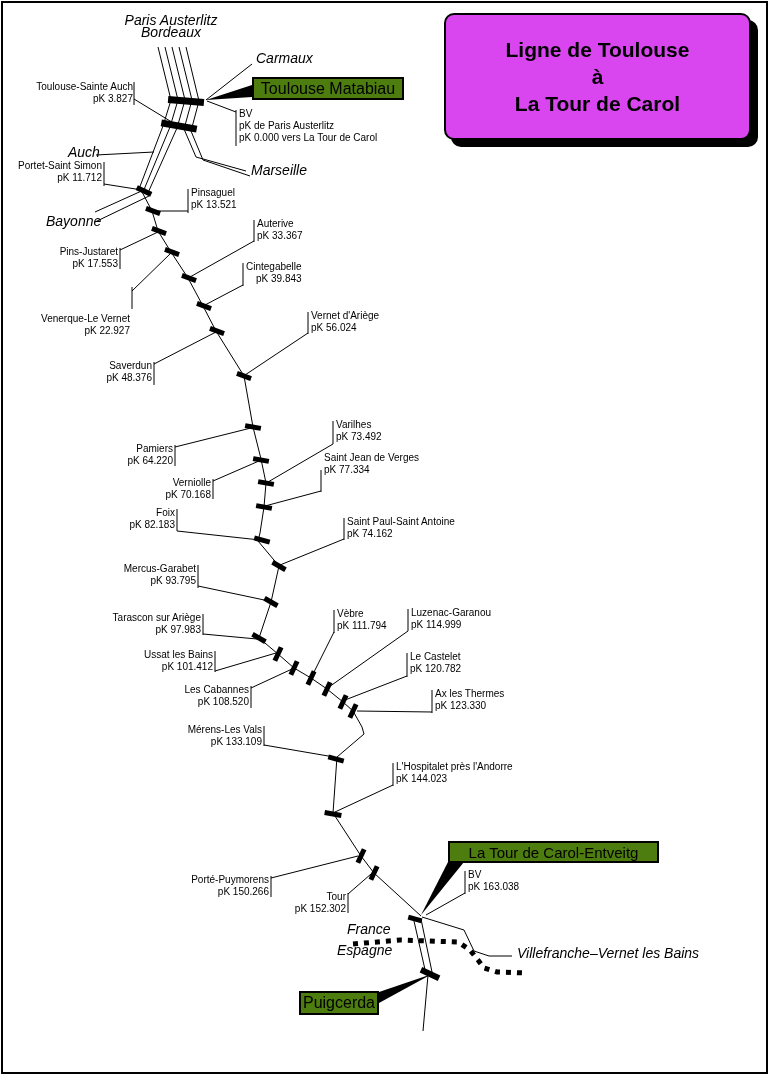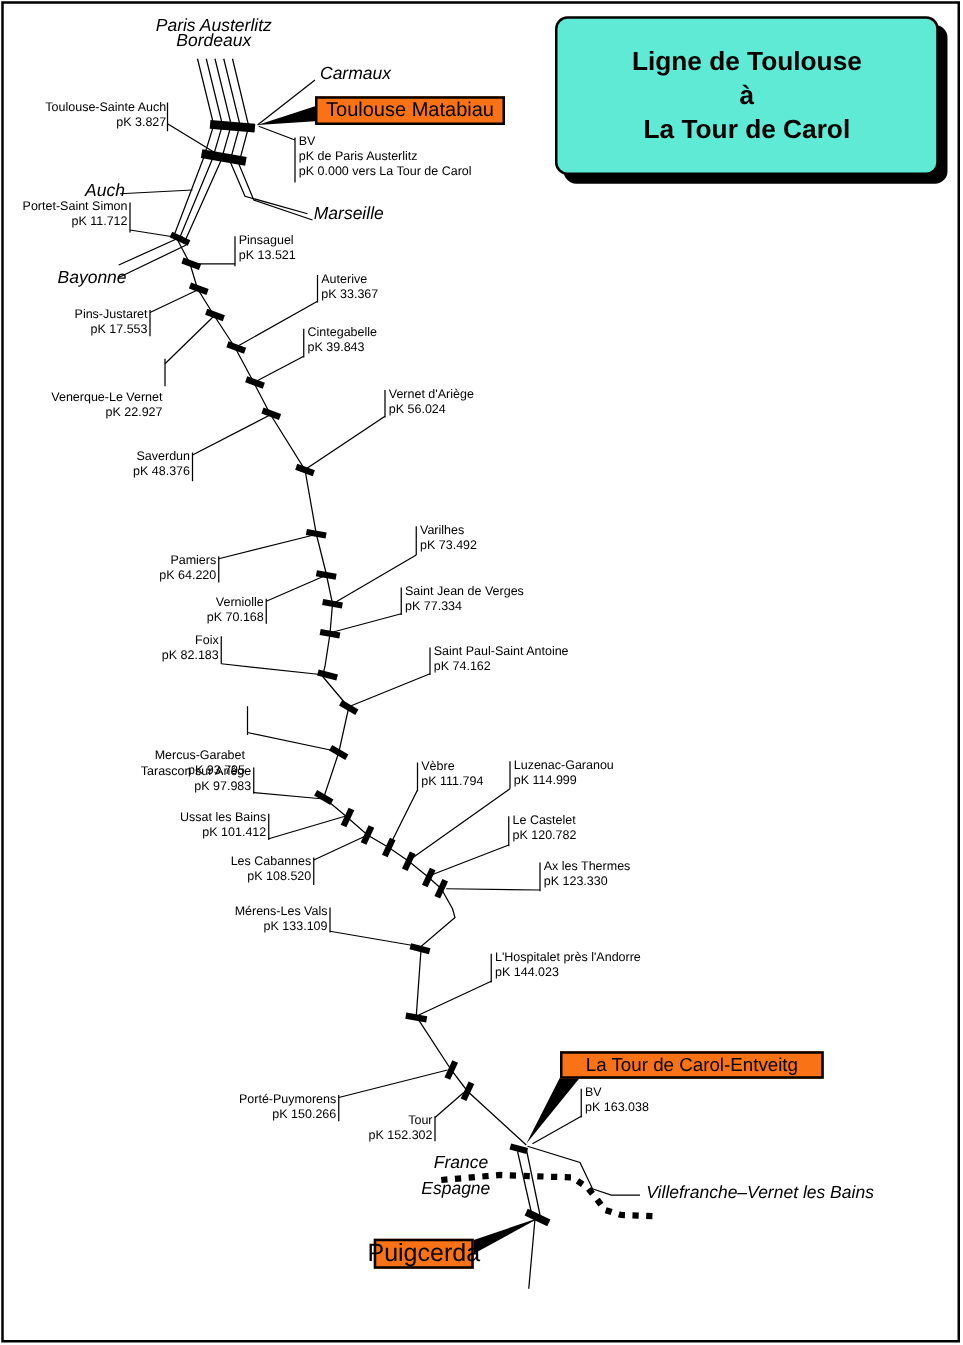--- a/index.html
+++ b/index.html
@@ -3,24 +3,24 @@
 <meta charset="utf-8">
 <style>
   html,body{margin:0;padding:0;background:#fff;}
   .canvas{position:relative;width:770px;height:1076px;background:#fff;color:#000;
           font-family:"Liberation Sans",sans-serif;overflow:hidden;}
   #rail-svg{position:absolute;left:0;top:0;}
   .st-label{position:absolute;font-size:10px;line-height:12px;white-space:nowrap;}
   .st-label.right{text-align:right;}
   .thru{position:absolute;font-size:14px;line-height:12px;font-style:italic;white-space:nowrap;}
   .thru.center{transform:translateX(-50%);text-align:center;}
-  .box-station{position:absolute;background:#f97316;border:2px solid #000;box-sizing:border-box;
+  .box-station{position:absolute;background:#4d7c0f;border:2px solid #000;box-sizing:border-box;
                display:flex;align-items:center;justify-content:center;white-space:nowrap;}
   .title-box{position:absolute;left:444px;top:13px;width:307px;height:127px;box-sizing:border-box;
-             background:#5eead4;border:2px solid #000;border-radius:10px;box-shadow:7px 7px 0 #000;
+             background:#d946ef;border:2px solid #000;border-radius:10px;box-shadow:7px 7px 0 #000;
              display:flex;flex-direction:column;align-items:center;justify-content:center;
              font-weight:bold;font-size:21px;line-height:27px;text-align:center;}
 </style>
 </head>
 <body>
 
 <div class="canvas">
   <svg id="rail-svg" width="770" height="1076">
       <rect x="2" y="2" width="765" height="1071" fill="none" stroke="#000000" stroke-width="2"></rect>
       <polyline points="158,47 171,100 163,126 139,189" fill="none" stroke="#000000" stroke-width="1"></polyline>
@@ -153,21 +153,21 @@
         <div>pK 17.553</div>
       </div>
       <div class="st-label right" style="top: 285px; right: 640px; margin-top: 28px;">
         <div>Venerque-Le Vernet</div>
         <div>pK 22.927</div>
       </div>
       <div class="st-label" style="top: 218px; left: 257px;">
         <div>Auterive</div>
         <div>pK 33.367</div>
       </div>
-      <div class="st-label" style="top: 261px; left: 246px;">
+      <div class="st-label" style="top: 261px; left: 246px; text-align: right;">
         <div>Cintegabelle</div>
         <div>pK 39.843</div>
       </div>
       <div class="st-label right" style="top: 360px; right: 618px;">
         <div>Saverdun</div>
         <div>pK 48.376</div>
       </div>
       <div class="st-label" style="top: 310px; left: 311px;">
         <div>Vernet d'Ariège</div>
         <div>pK 56.024</div>
@@ -177,33 +177,33 @@
         <div>pK 64.220</div>
       </div>
       <div class="st-label right" style="top: 477px; right: 559px;">
         <div>Verniolle</div>
         <div>pK 70.168</div>
       </div>
       <div class="st-label" style="top: 419px; left: 336px;">
         <div>Varilhes</div>
         <div>pK 73.492</div>
       </div>
-      <div class="st-label" style="top: 468px; left: 324px;">
+      <div class="st-label" style="top: 452px; left: 324px;">
         <div>Saint Jean de Verges</div>
         <div>pK 77.334</div>
       </div>
       <div class="st-label right" style="top: 507px; right: 595px;">
         <div>Foix</div>
         <div>pK 82.183</div>
       </div>
       <div class="st-label" style="top: 516px; left: 347px;">
         <div>Saint Paul-Saint Antoine</div>
         <div>pK 74.162</div>
       </div>
-      <div class="st-label right" style="top: 563px; right: 574px; margin-top: 36px;">
+      <div class="st-label right" style="top: 563px; right: 574px;">
         <div>Mercus-Garabet</div>
         <div>pK 93.795</div>
       </div>
       <div class="st-label right" style="top: 612px; right: 569px;">
         <div>Tarascon sur Ariège</div>
         <div>pK 97.983</div>
       </div>
       <div class="st-label right" style="top: 649px; right: 557px;">
         <div>Ussat les Bains</div>
         <div>pK 101.412</div>
@@ -268,20 +268,20 @@
         <div>France</div>
       </div>
       <div class="thru" style="left: 337px; top: 944px;">
         <div>Espagne</div>
       </div>
       <div class="thru" style="left: 517px; top: 947px;">
         <div>Villefranche–Vernet les Bains</div>
       </div>
       <div class="box-station" style="left: 252px; top: 77px; width: 152px; height: 23px; font-size: 16px;">Toulouse Matabiau</div>
       <div class="box-station" style="left: 448px; top: 841px; width: 211px; height: 22px; font-size: 15px;">La Tour de Carol-Entveitg</div>
-      <div class="box-station" style="left: 299px; top: 991px; width: 80px; height: 24px; font-size: 20px;">Puigcerda</div>
+      <div class="box-station" style="left: 299px; top: 991px; width: 80px; height: 24px; font-size: 16px;">Puigcerda</div>
     </div>
   <div class="title-box">
     <div>Ligne de Toulouse</div>
     <div>à</div>
     <div>La Tour de Carol</div>
   </div>
 </div>
 
 </body></html>

